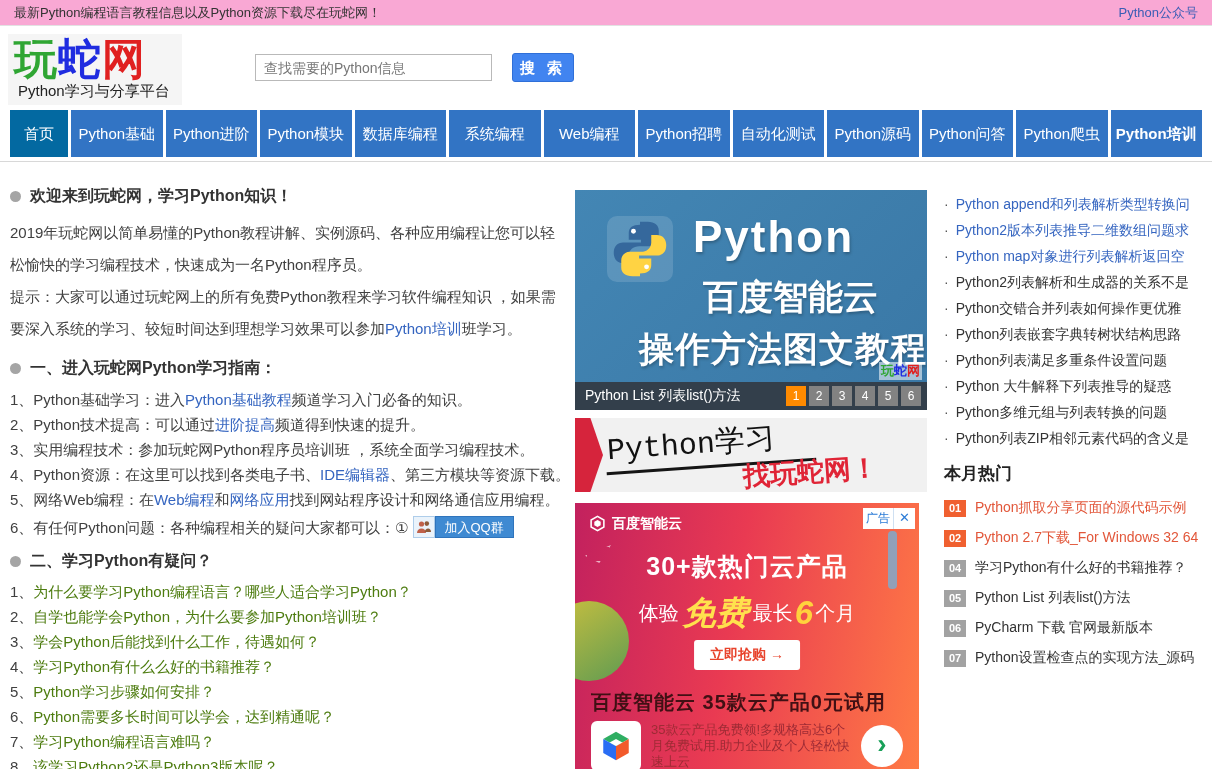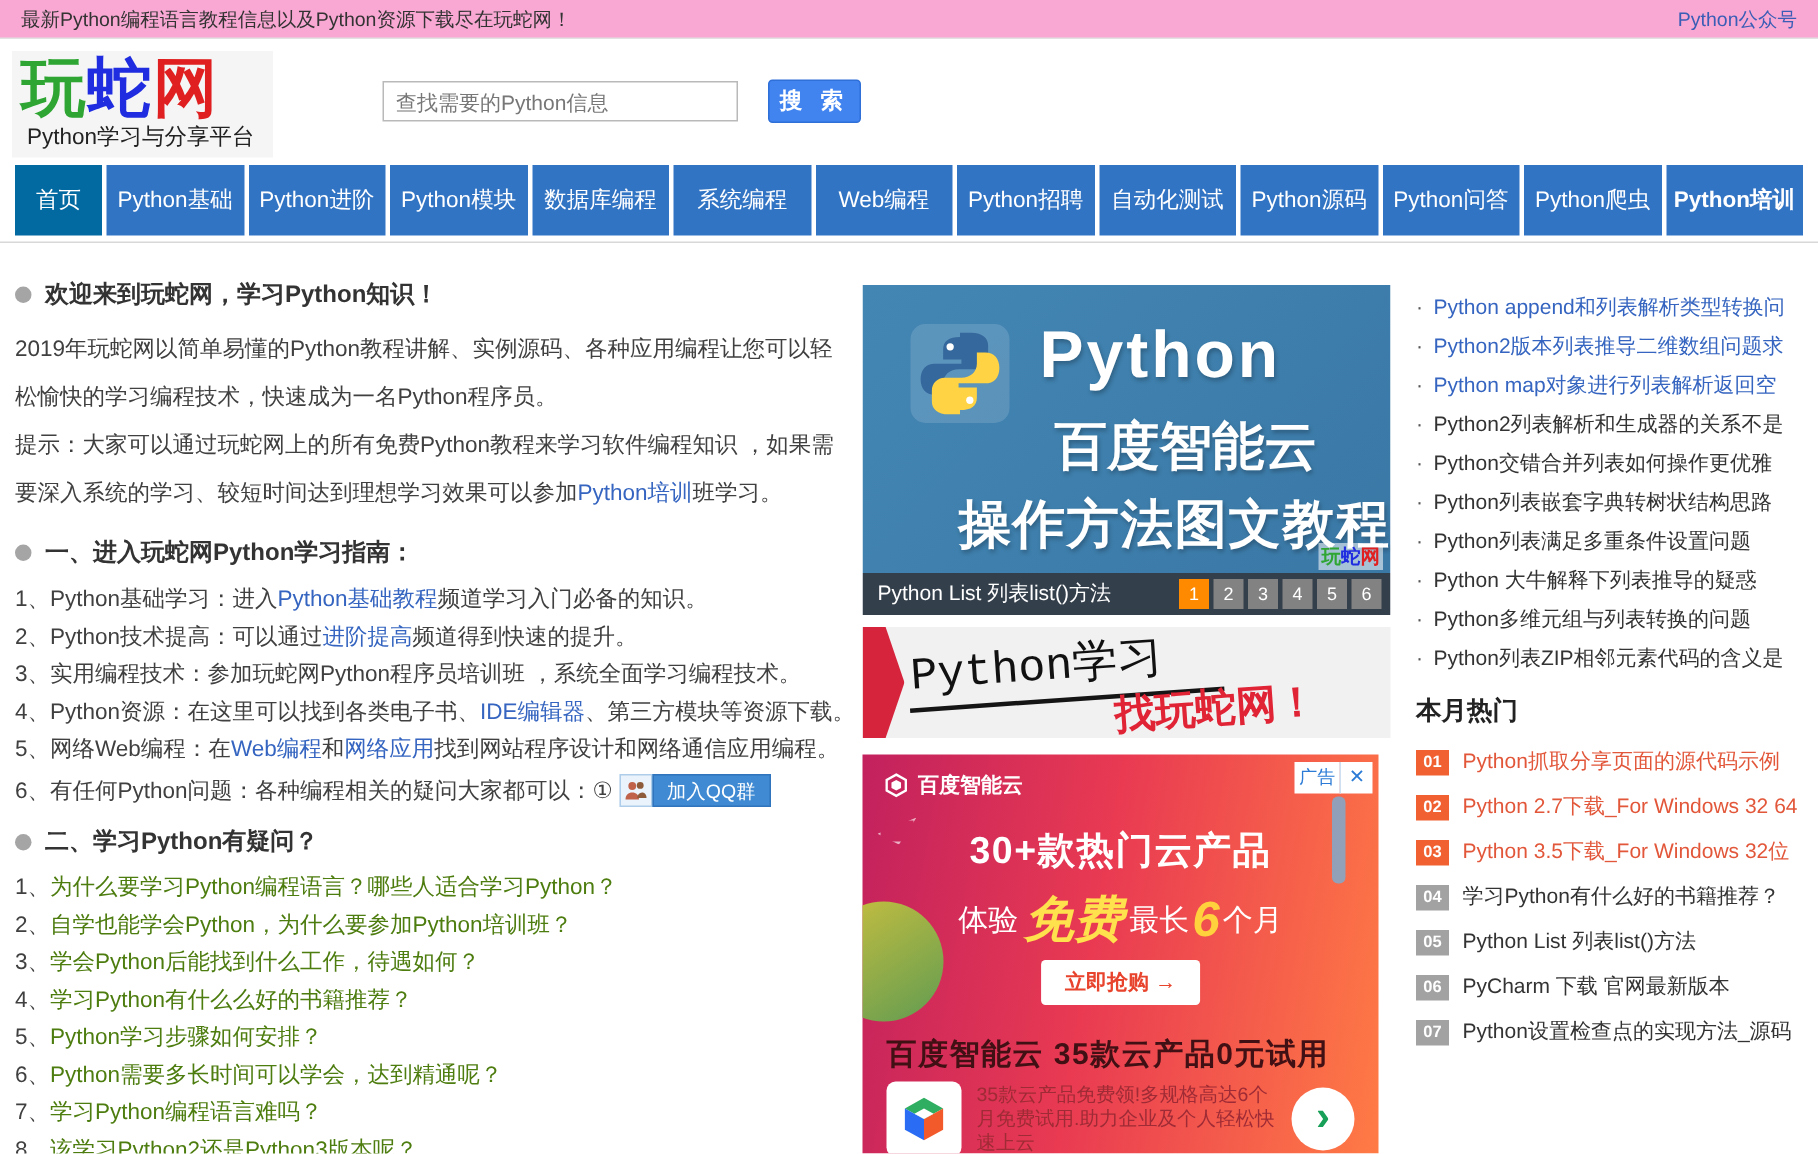--- a/index.html
+++ b/index.html
@@ -336,24 +336,20 @@
     <div class="side-title">本月热门</div>
     <ul class="hot-list">
       <li class="top">
           <span class="rank">01</span>
           <a>Python抓取分享页面的源代码示例</a>
         </li>
       <li class="top">
           <span class="rank">02</span>
           <a>Python 2.7下载_For Windows 32 64</a>
         </li>
-      <li class="top">
-          <span class="rank">03</span>
-          <a>Python 3.5下载_For Windows 32位</a>
-        </li>
       <li>
           <span class="rank">04</span>
           <a>学习Python有什么好的书籍推荐？</a>
         </li>
       <li>
           <span class="rank">05</span>
           <a>Python List 列表list()方法</a>
         </li>
       <li>
           <span class="rank">06</span>

